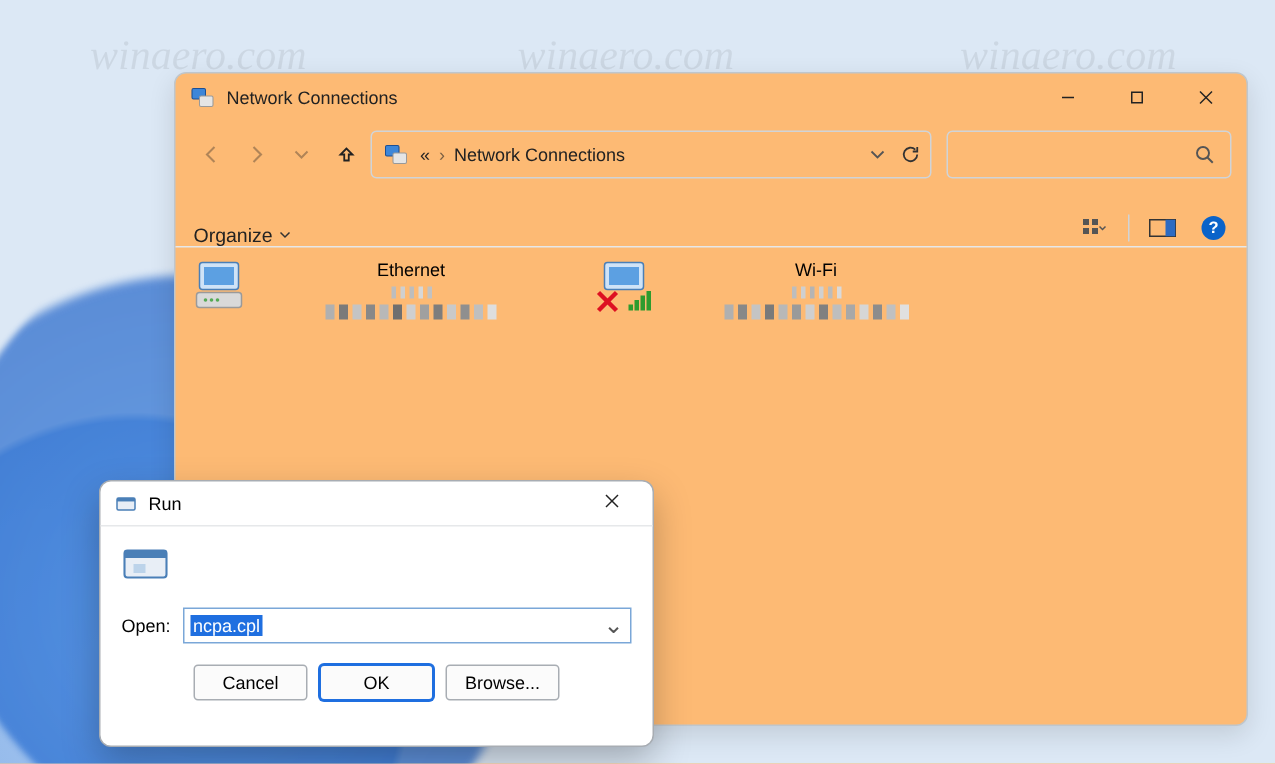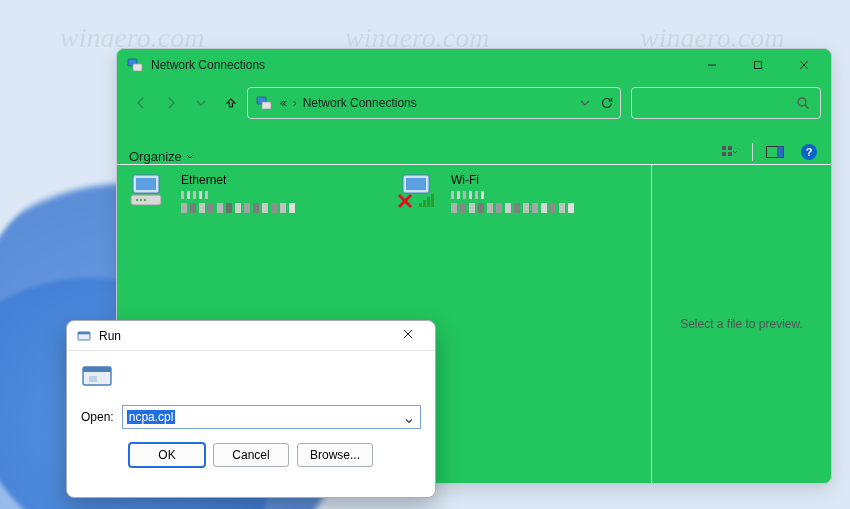--- a/index.html
+++ b/index.html
@@ -2,21 +2,21 @@
 <html><head>
 <meta charset="utf-8">
 <style>
   * { box-sizing: border-box; margin: 0; padding: 0; font-family: "Segoe UI", sans-serif; }
   body { width: 850px; height: 509px; position: relative; background: #dce8f5; overflow: hidden; }
   .bg-wave { position: absolute; left: -40px; bottom: -60px; width: 420px; height: 420px; background: radial-gradient(circle at 40% 60%, #2e7bdd 0%, #1a5fc8 60%, transparent 62%); border-radius: 50%; opacity: .66; filter: blur(2px); }
   .bg-wave2 { position: absolute; left: -120px; bottom: -160px; width: 420px; height: 420px; background: radial-gradient(circle at 50% 50%, #70a7ef 0%, #3c7fd8 60%, transparent 62%); border-radius: 50%; opacity: .5; }
   .watermark { position: absolute; color: rgba(0,0,0,.07); font-size: 28px; font-style: italic; font-family: Georgia, serif; user-select: none; pointer-events: none; white-space: nowrap; }
 
   
-  .explorer { position: absolute; left: 116px; top: 48px; width: 716px; height: 436px; background: #22c55e; border: 1px solid #bfc6cc; border-radius: 8px; box-shadow: 0 6px 18px rgba(0,0,0,.12); display: flex; flex-direction: column; }
+  .explorer { position: absolute; left: 116px; top: 48px; width: 716px; height: 436px; background: #fdba74; border: 1px solid #bfc6cc; border-radius: 8px; box-shadow: 0 6px 18px rgba(0,0,0,.12); display: flex; flex-direction: column; }
   .titlebar { height: 32px; display: flex; align-items: center; padding: 0 4px 0 10px; }
   .title-icon { width: 16px; height: 16px; margin-right: 8px; }
   .title-text { font-size: 12px; color: #222; flex: 1; }
   .winbtns { display: flex; }
   .winbtn { width: 46px; height: 30px; display: flex; align-items: center; justify-content: center; }
   .winbtn svg { stroke: #222; }
 
   .navbar { height: 44px; display: flex; align-items: center; padding: 0 10px; gap: 2px; }
   .navbtn { width: 28px; height: 28px; display: flex; align-items: center; justify-content: center; border-radius: 4px; }
   .navbtn.disabled { opacity: .35; }
@@ -33,21 +33,21 @@
   .toolbar-right { position: absolute; right: 10px; display: flex; align-items: center; gap: 10px; }
   .tb-icon { width: 24px; height: 24px; display: flex; align-items: center; justify-content: center; }
   .tb-divider { width: 1px; height: 18px; background: #d0d4d8; }
   .help-dot { width: 16px; height: 16px; border-radius: 50%; background: #0a63c9; color: #fff; font-size: 11px; font-weight: bold; display: flex; align-items: center; justify-content: center; }
 
   .content { flex: 1; display: flex; min-height: 0; }
   .files { flex: 1; padding: 8px 10px; position: relative; }
   .conn-grid { display: flex; gap: 30px; }
   .conn { display: flex; gap: 8px; width: 240px; }
   .conn-icon { width: 46px; height: 38px; flex: none; position: relative; }
-  .conn-lines { display: flex; flex-direction: column; gap: 4px; font-size: 12px; min-width: 0; flex: 1; }
+  .conn-lines { display: flex; flex-direction: column; gap: 4px; font-size: 12px; min-width: 0; flex: 1; align-items: center; }
   .conn-name {}
   .pix-row { display: flex; gap: 3px; }
   .pix { width: 6px; height: 10px; }
   .pix-row.short .pix { width: 3px; height: 8px; }
 
   .preview { width: 180px; border-left: 1px solid #e6e8ea; display: flex; align-items: center; justify-content: center; font-size: 12px; color: #555; text-align: center; padding: 0 10px; }
 
   
   .run { position: absolute; left: 18px; top: 320px; width: 370px; height: 178px; background: #fff; border: 1px solid #a8adb3; border-radius: 8px; box-shadow: 0 10px 24px rgba(0,0,0,.25); display: flex; flex-direction: column; margin-left: 48px; }
   .run-title { height: 30px; display: flex; align-items: center; padding: 0 6px 0 10px; border-bottom: 1px solid #e6e8ea; }
@@ -267,23 +267,20 @@
                 <span class="pix" style="background:#a8a8a8"></span>
                 <span class="pix" style="background:#d6d6d6"></span>
                 <span class="pix" style="background:#8c8c8c"></span>
                 <span class="pix" style="background:#c0c0c0"></span>
                 <span class="pix" style="background:#e0e0e0"></span>
               </div>
           </div>
         </div>
       </div>
     </div>
-    <div class="preview">
-      <span>Select a file to preview.</span>
-    </div>
   </div>
 </div>
 
 <div class="run">
   <div class="run-title">
     <svg viewBox="0 0 14 14">
         <rect x="1" y="3" width="12" height="8" rx="1" fill="#e8eef6" stroke="#4a7fb7"></rect>
         <rect x="1" y="3" width="12" height="2.3" fill="#4a7fb7"></rect>
       </svg>
     <span class="run-title-text">Run</span>
@@ -304,17 +301,17 @@
     </div>
     <div class="run-open-row">
       <span class="run-open-label">Open:</span>
       <div class="run-combo">
         <span class="run-combo-val">ncpa.cpl</span>
         <span class="run-combo-dd">⌄</span>
       </div>
     </div>
   </div>
   <div class="run-buttons">
+    <div class="run-btn">Cancel</div>
     <div class="run-btn default">OK</div>
-    <div class="run-btn">Cancel</div>
     <div class="run-btn">Browse...</div>
   </div>
 </div>
 
 </body></html>

